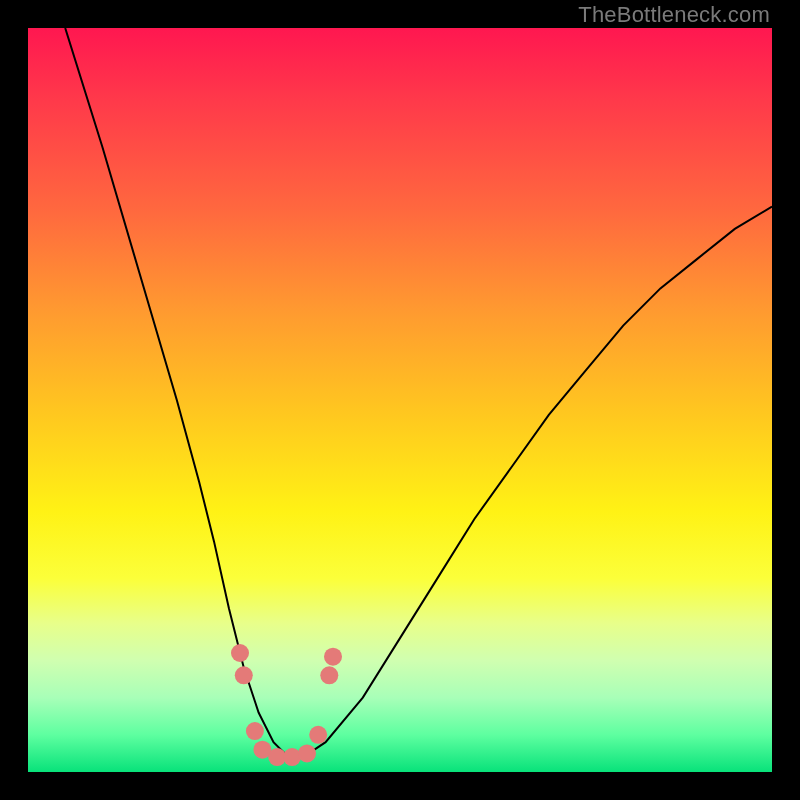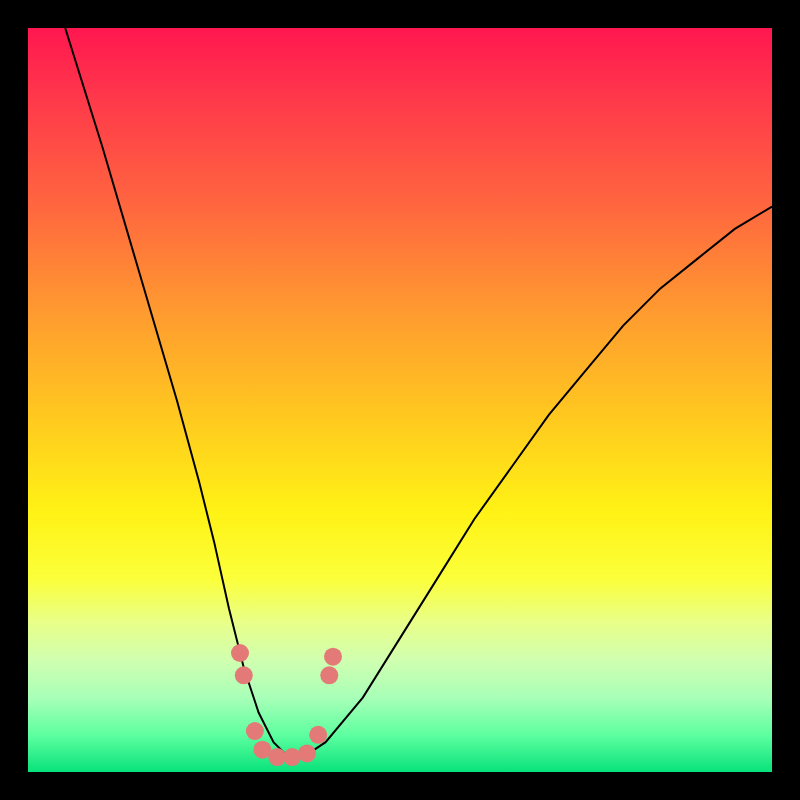--- a/index.html
+++ b/index.html
@@ -82,13 +82,14 @@
           <circle cx="234.4" cy="721.7" r="9" class="dot"></circle>
           <circle cx="249.2" cy="729.1" r="9" class="dot"></circle>
           <circle cx="264.1" cy="729.1" r="9" class="dot"></circle>
           <circle cx="279.0" cy="725.4" r="9" class="dot"></circle>
           <circle cx="290.2" cy="706.8" r="9" class="dot"></circle>
           <circle cx="301.3" cy="647.3" r="9" class="dot"></circle>
           <circle cx="305.0" cy="628.7" r="9" class="dot"></circle>
         </g>
     </svg>
   </div>
+  <div class="watermark">TheBottleneck.com</div>
 </div>
 
 </body></html>

